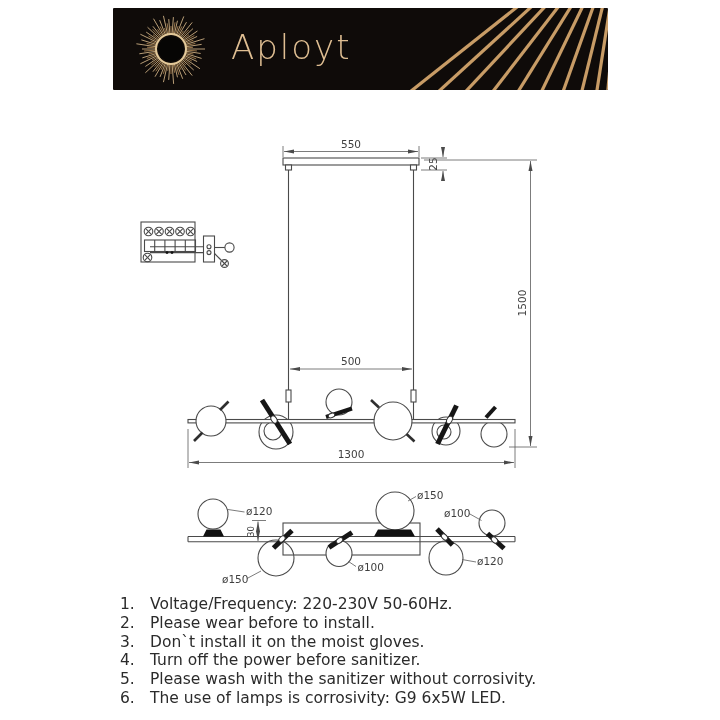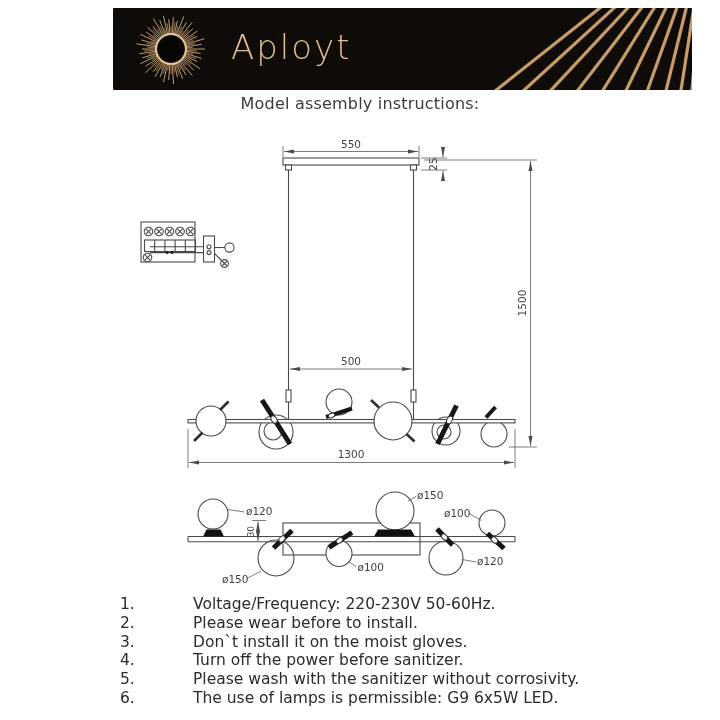--- a/index.html
+++ b/index.html
@@ -1,20 +1,20 @@
 <!DOCTYPE html>
 <html><head>
 <meta charset="utf-8">
 <style>
   html,body{margin:0;padding:0;}
   body{width:720px;height:720px;background:#ffffff;font-family:"DejaVu Sans",sans-serif;}
   #page{position:relative;width:720px;height:720px;background:#fff;overflow:hidden;}
 
   
-  .banner{position:absolute;left:113px;top:8px;width:579px;height:82px;background:#0f0b09;overflow:hidden;border-radius:1px;}
+  .banner{position:absolute;left:113px;top:8px;width:495px;height:82px;background:#0f0b09;overflow:hidden;border-radius:1px;}
   .banner svg{position:absolute;top:0;}
   .logo-svg{left:8px;}
   .rays-svg{right:0;}
   .brand{position:absolute;left:118px;top:50%;transform:translateY(-54%);color:#dfbe92;
          font-family:"DejaVu Sans",sans-serif;font-weight:300;font-size:34px;letter-spacing:2px;}
 
   
   .title-wrap{position:absolute;left:0;top:95px;width:720px;text-align:center;color:#3a3a3a;}
   .title-line{font-size:16px;line-height:18.5px;font-weight:500;letter-spacing:.2px;}
 
@@ -29,21 +29,21 @@
   .nub{fill:#fff;stroke:#333;stroke-width:1;}
   .blk{fill:#111;stroke:none;}
   .dtext{font-family:"DejaVu Sans",sans-serif;font-size:10.5px;fill:#3f3f3f;}
   .dtext-sm{font-family:"DejaVu Sans",sans-serif;font-size:8.5px;fill:#3f3f3f;}
   .arr{fill:#4a4a4a;}
 
   
   .instructions{position:absolute;left:120px;top:595px;width:530px;color:#2b2b2b;}
   .inst-row{display:flex;font-size:15.5px;line-height:18.8px;}
   .inst-num{width:30px;flex:0 0 30px;}
-  .inst-text{flex:1;margin-left:43px;}
+  .inst-text{flex:1;}
 </style>
 </head>
 <body>
 
 <div id="page">
 
   <div class="banner">
     <svg class="logo-svg" width="100" height="82" viewBox="0 0 100 82">
       <g id="burst">
           <line x1="64" y1="41" x2="84" y2="41" stroke="#e3c392" stroke-width="0.8"></line>
@@ -146,21 +146,20 @@
         <line x1="315" y1="-85" x2="251" y2="95"></line>
         <line x1="315" y1="-85" x2="271" y2="95"></line>
         <line x1="315" y1="-85" x2="287" y2="95"></line>
         <line x1="315" y1="-85" x2="299" y2="92"></line>
         <line x1="315" y1="-85" x2="307" y2="75"></line>
       </g>
     </svg>
   </div>
 
   <div class="title-wrap">
-    <div class="title-line">Model assembly instructions:</div>
   </div>
 
   <svg class="drawing" viewBox="0 0 720 720">
     <defs>
       <marker id="ae" markerWidth="11" markerHeight="6" refX="10" refY="3" orient="auto" markerUnits="userSpaceOnUse">
         <path class="arr" d="M0,1 L10,3 L0,5 Z"></path>
       </marker>
       <marker id="as" markerWidth="11" markerHeight="6" refX="1" refY="3" orient="auto" markerUnits="userSpaceOnUse">
         <path class="arr" d="M11,1 L1,3 L11,5 Z"></path>
       </marker>
@@ -345,17 +344,17 @@
     <div class="inst-row">
       <span class="inst-num">4.</span>
       <span class="inst-text">Turn off the power before sanitizer.</span>
     </div>
     <div class="inst-row">
       <span class="inst-num">5.</span>
       <span class="inst-text">Please wash with the sanitizer without corrosivity.</span>
     </div>
     <div class="inst-row">
       <span class="inst-num">6.</span>
-      <span class="inst-text">The use of lamps is permissible: G9 6x5W LED.</span>
+      <span class="inst-text">The use of lamps is corrosivity: G9 6x5W LED.</span>
     </div>
   </div>
 
 </div>
 
 </body></html>

